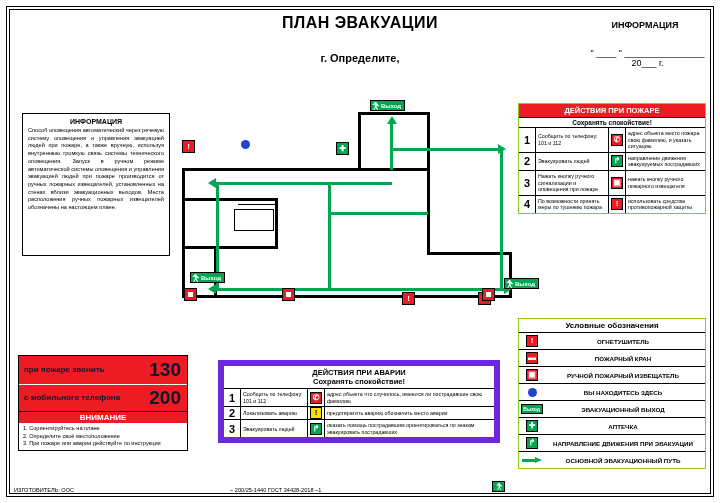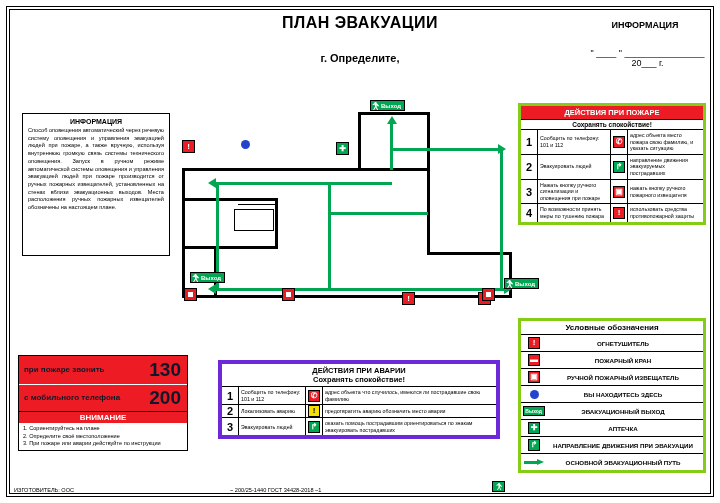--- a/index.html
+++ b/index.html
@@ -84,21 +84,21 @@
   }
   .picon.red{background:#ed1c24;}
   .picon.green{background:#00a651;}
   .picon .glyph{color:#fff;font-size:8px;font-weight:bold;line-height:1;}
   .picon .sq{width:5px;height:5px;background:#fff;}
   .blue-dot{
     position:absolute;width:9px;height:9px;border-radius:50%;background:#2244cc;
   }
   
   .rt{
-    position:absolute;border:3px solid #84cc16;box-sizing:border-box;background:#fff;
+    position:absolute;border:1px solid #84cc16;box-sizing:border-box;background:#fff;
   }
   .rt-head{
     background:#ed1c24;color:#fff;font-size:7.5px;font-weight:bold;text-align:center;
     padding:2px 0;border-bottom:1px solid #000;
   }
   .rt-sub{
     font-size:6.5px;font-weight:bold;text-align:center;color:#000;
     border-bottom:1px solid #000;padding:1px 0;background:#fff;
   }
   .rrow{display:flex;border-bottom:1px solid #000;}
@@ -140,21 +140,21 @@
   .fc-row.second{height:26px;border-top:1px solid #fff;}
   .fc-lab{flex:1;font-size:8px;font-weight:bold;padding-left:5px;line-height:1.1;}
   .fc-num{font-size:19px;font-weight:bold;padding-right:6px;}
   .warn-head{
     background:#ed1c24;color:#fff;font-size:8px;font-weight:bold;text-align:center;
     border-top:1px solid #000;padding:1px 0;
   }
   .warn-body{font-size:5.6px;line-height:1.35;padding:2px 4px;}
   
   .avar{
-    position:absolute;left:218px;top:360px;width:282px;border:4px solid #6d28d9;box-sizing:border-box;
+    position:absolute;left:218px;top:360px;width:282px;border:6px solid #6d28d9;box-sizing:border-box;
   }
   .avar-head{font-size:7.5px;font-weight:bold;text-align:center;padding:2px 0;border-bottom:1px solid #000;}
   .avar .rtext{width:62px;min-width:62px;}
   
   .footer-left{position:absolute;left:14px;top:487px;font-size:5.6px;}
   .footer-mid{position:absolute;left:230px;top:487px;font-size:5.6px;}
   .footer-ic{position:absolute;left:492px;top:481px;width:13px;height:11px;background:#00a651;border:1px solid #000;box-sizing:border-box;}
   .footer-ic .man{
     position:absolute;left:3px;top:1px;width:6px;height:7px;background:#fff;
     clip-path:polygon(40% 0,60% 0,70% 18%,100% 45%,90% 58%,66% 42%,66% 60%,88% 100%,74% 100%,52% 68%,32% 100%,16% 100%,44% 56%,36% 30%,14% 42%,6% 30%,34% 14%);

